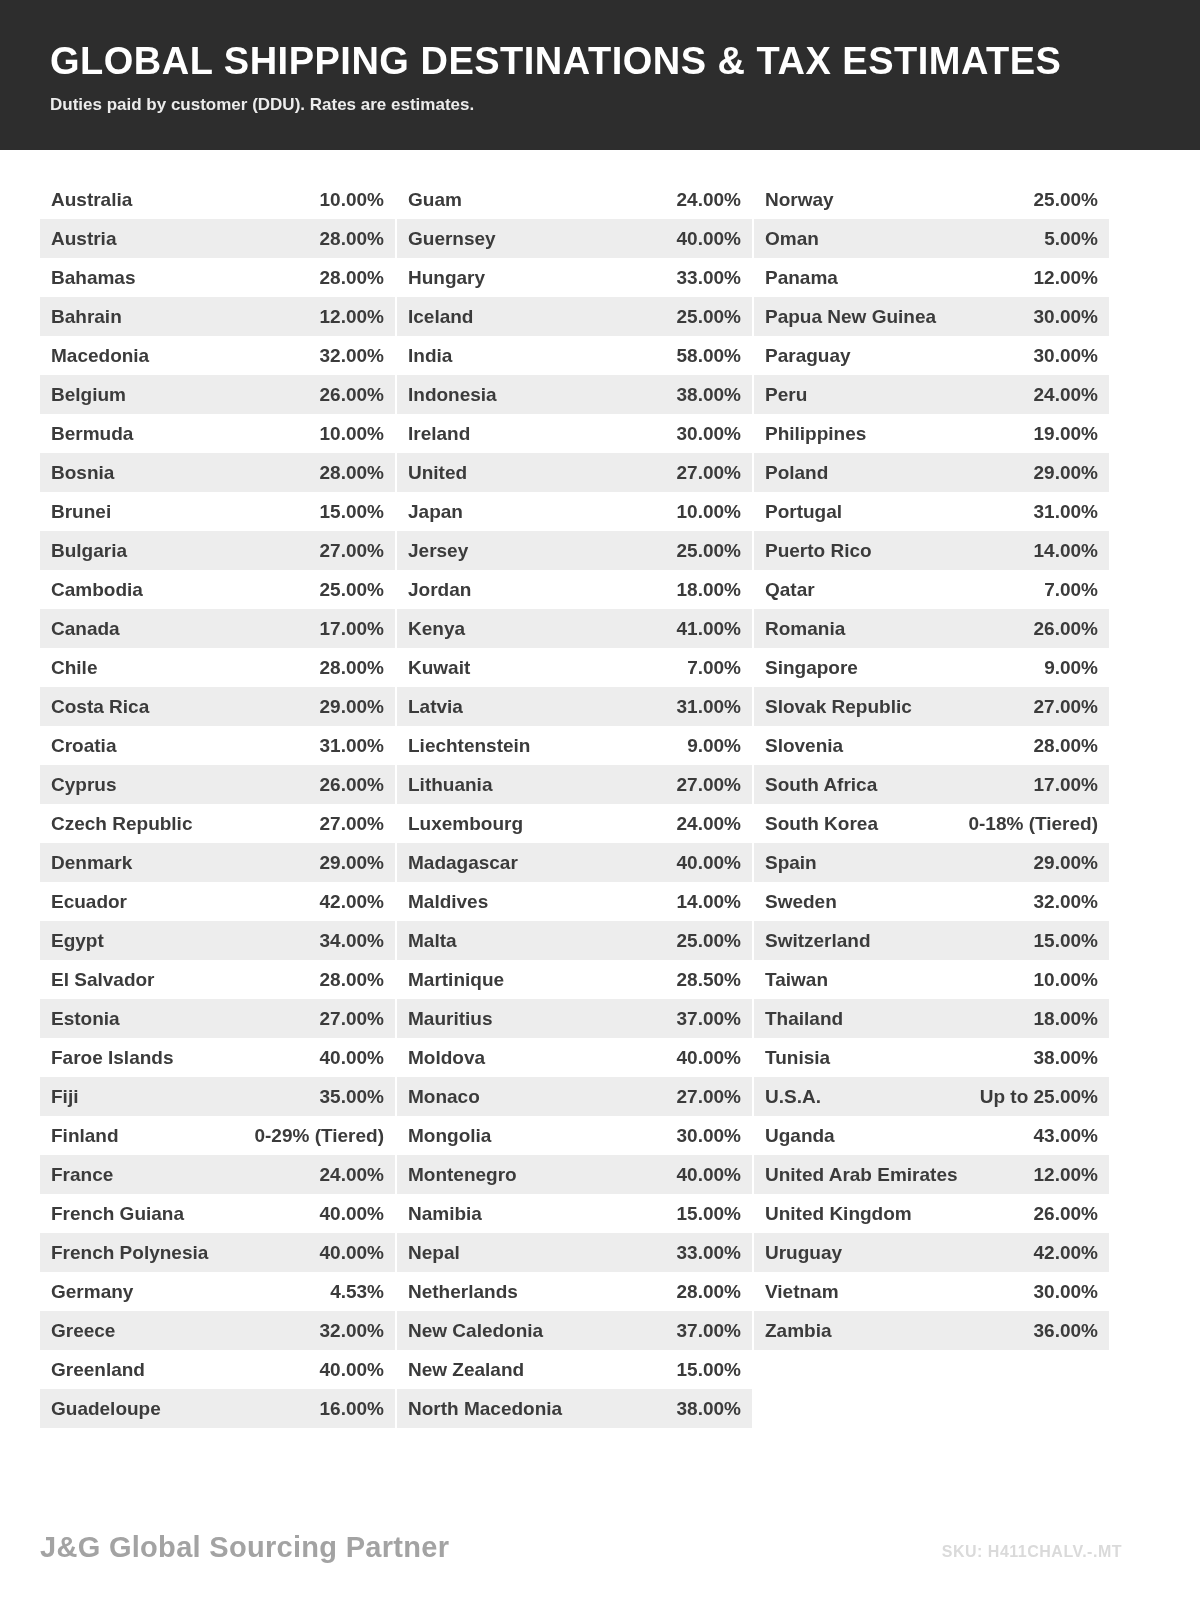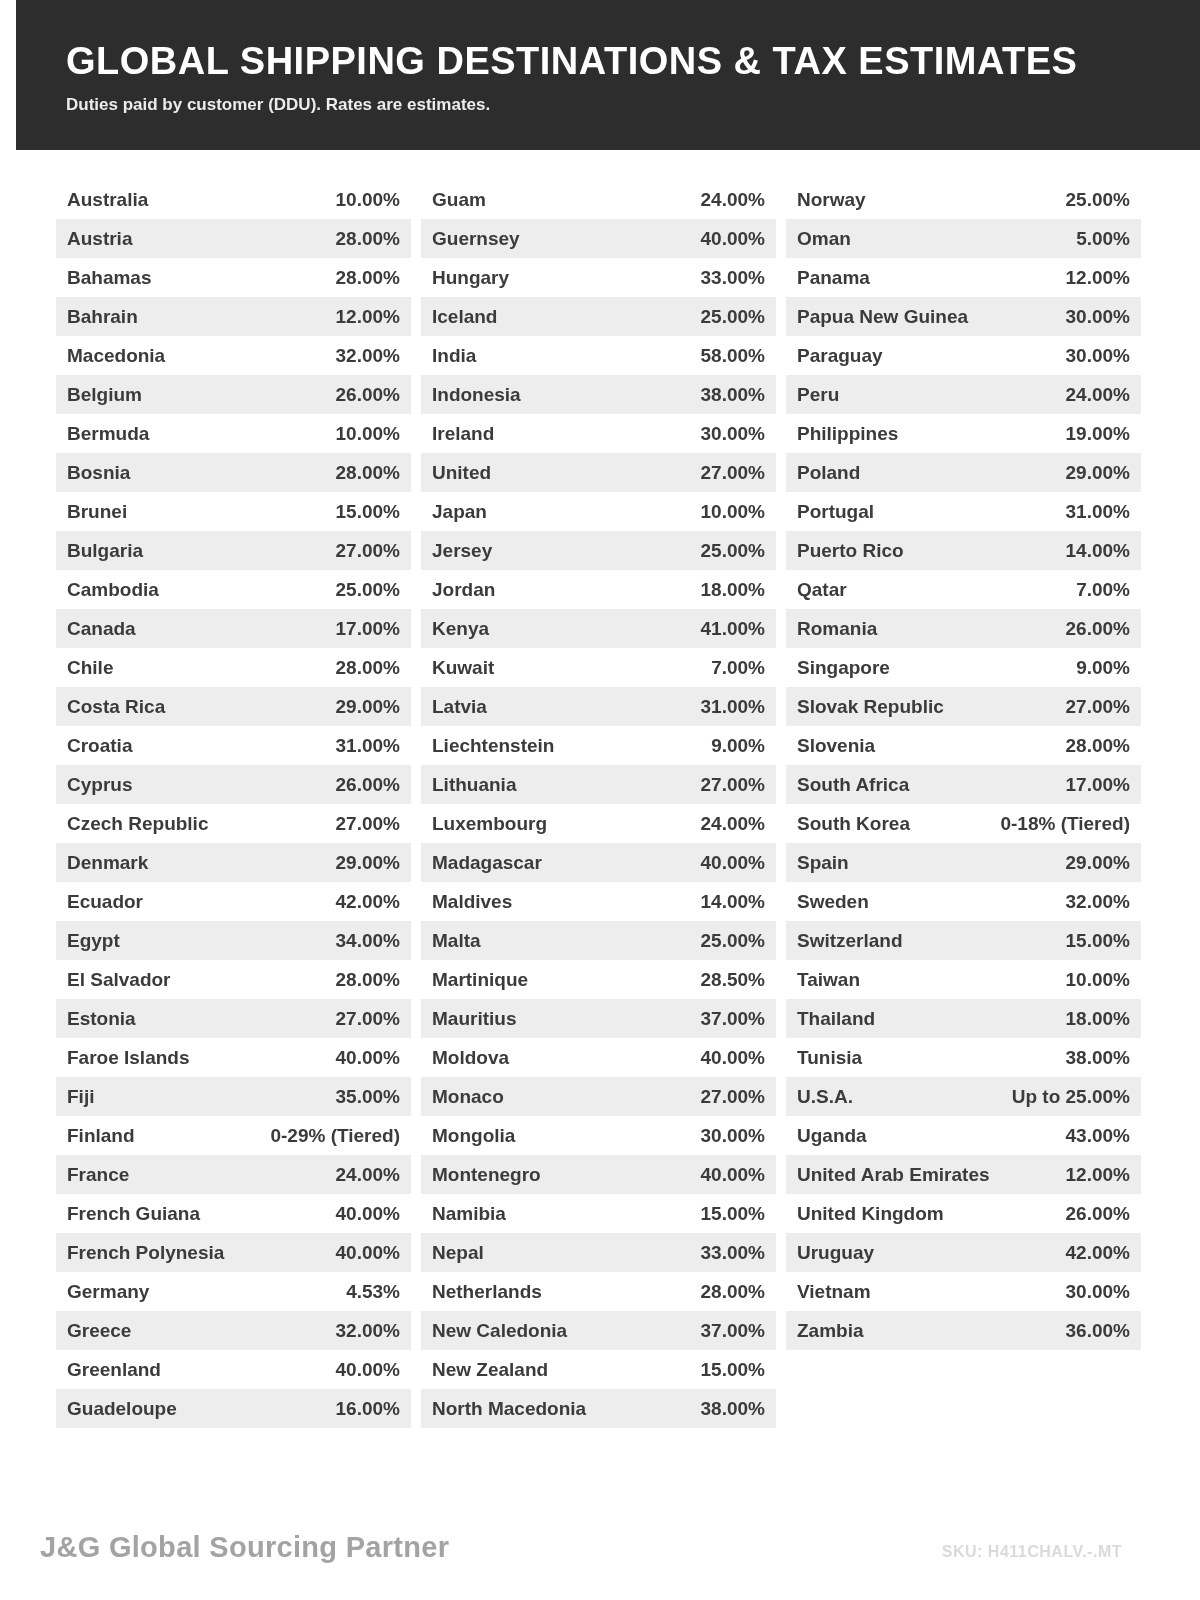--- a/index.html
+++ b/index.html
@@ -2,21 +2,21 @@
 <html><head>
 <meta charset="utf-8">
 <style>
   * { margin: 0; padding: 0; box-sizing: border-box; }
   html, body { background: #ffffff; }
   body {
     width: 1200px; height: 1600px;
     font-family: "Liberation Sans", "DejaVu Sans", sans-serif;
     color: #3b3b3b;
   }
-  .page { position: relative; width: 1200px; height: 1600px; overflow: hidden; background: #fff; padding-left: 16px; }
+  .page { position: relative; width: 1200px; height: 1600px; overflow: hidden; background: #fff; }
 
   .header {
     background: #2d2d2d;
     padding: 40px 50px 34px 50px;
     height: 150px;
   }
   .title {
     color: #ffffff;
     font-size: 38px;
     font-weight: 800;
@@ -25,21 +25,21 @@
   }
   .subtitle {
     color: #ececec;
     font-size: 17px;
     font-weight: 700;
     margin-top: 12px;
   }
 
   .columns {
     display: flex;
-    gap: 10px;
+    gap: 2px;
     padding: 30px 0 0 40px;
     align-items: flex-start;
   }
   .col { width: 355px; }
   .row {
     height: 39px;
     display: flex;
     justify-content: space-between;
     align-items: center;
     padding: 0 11px;

